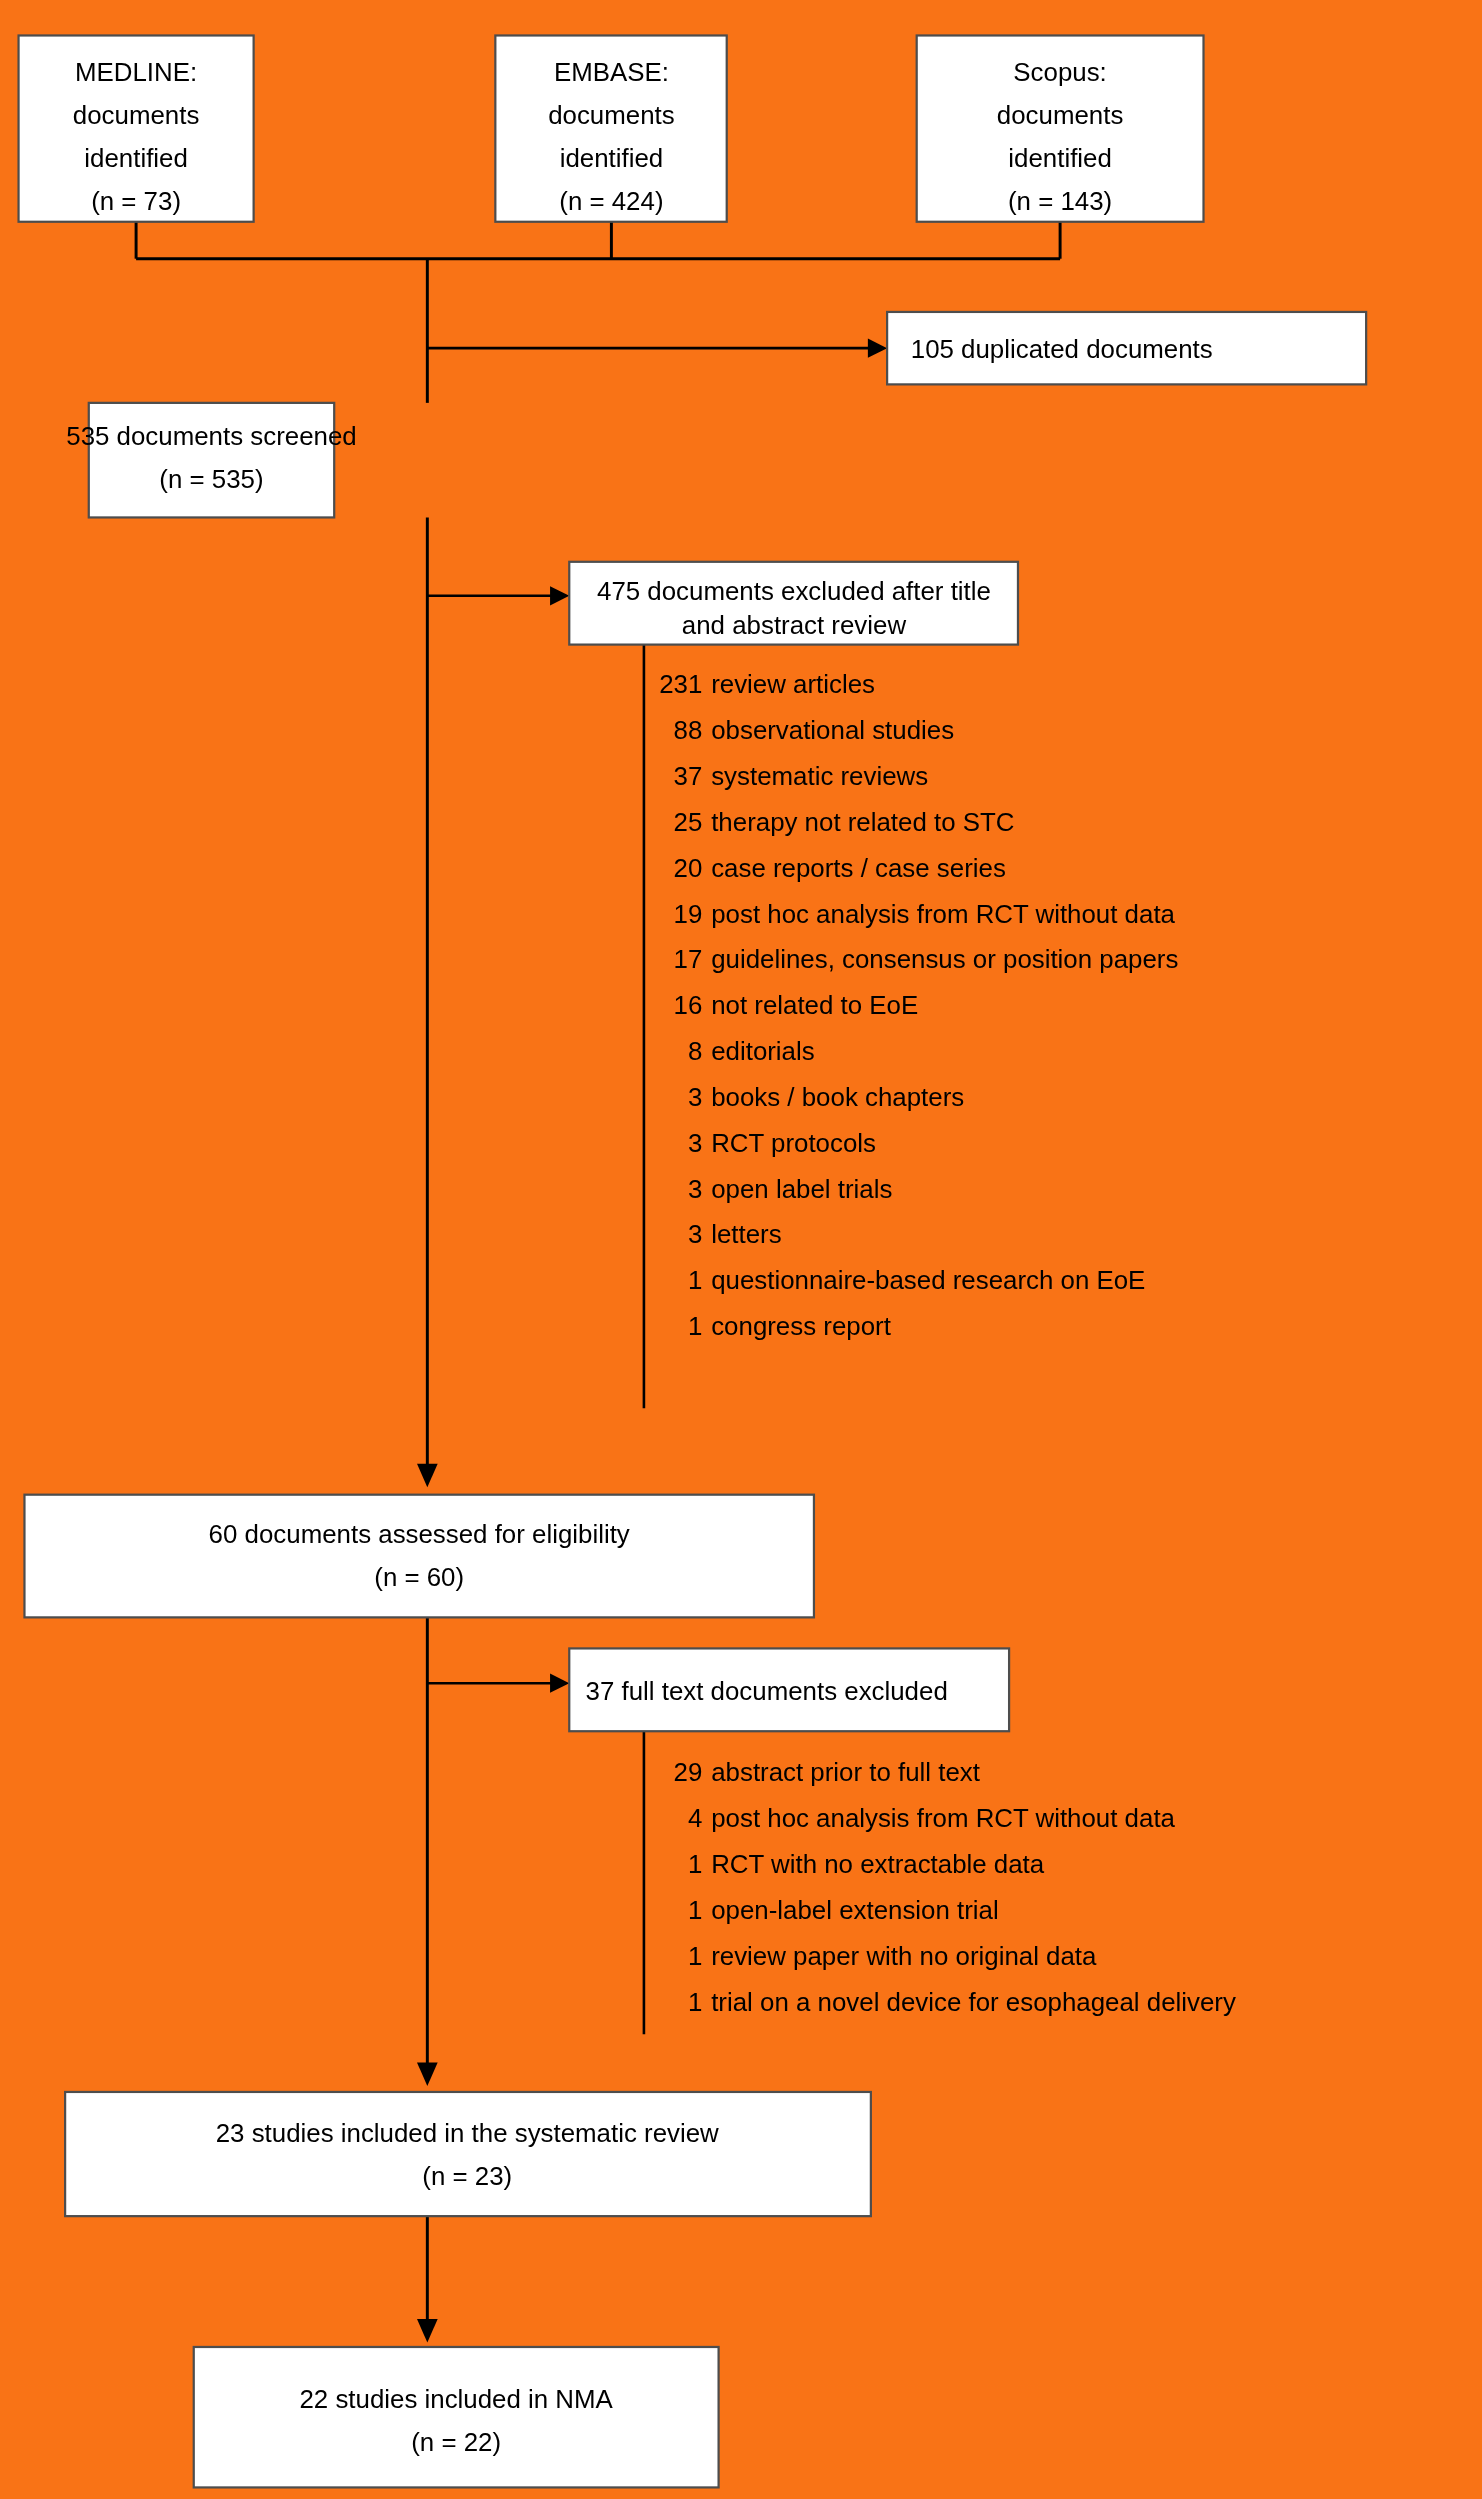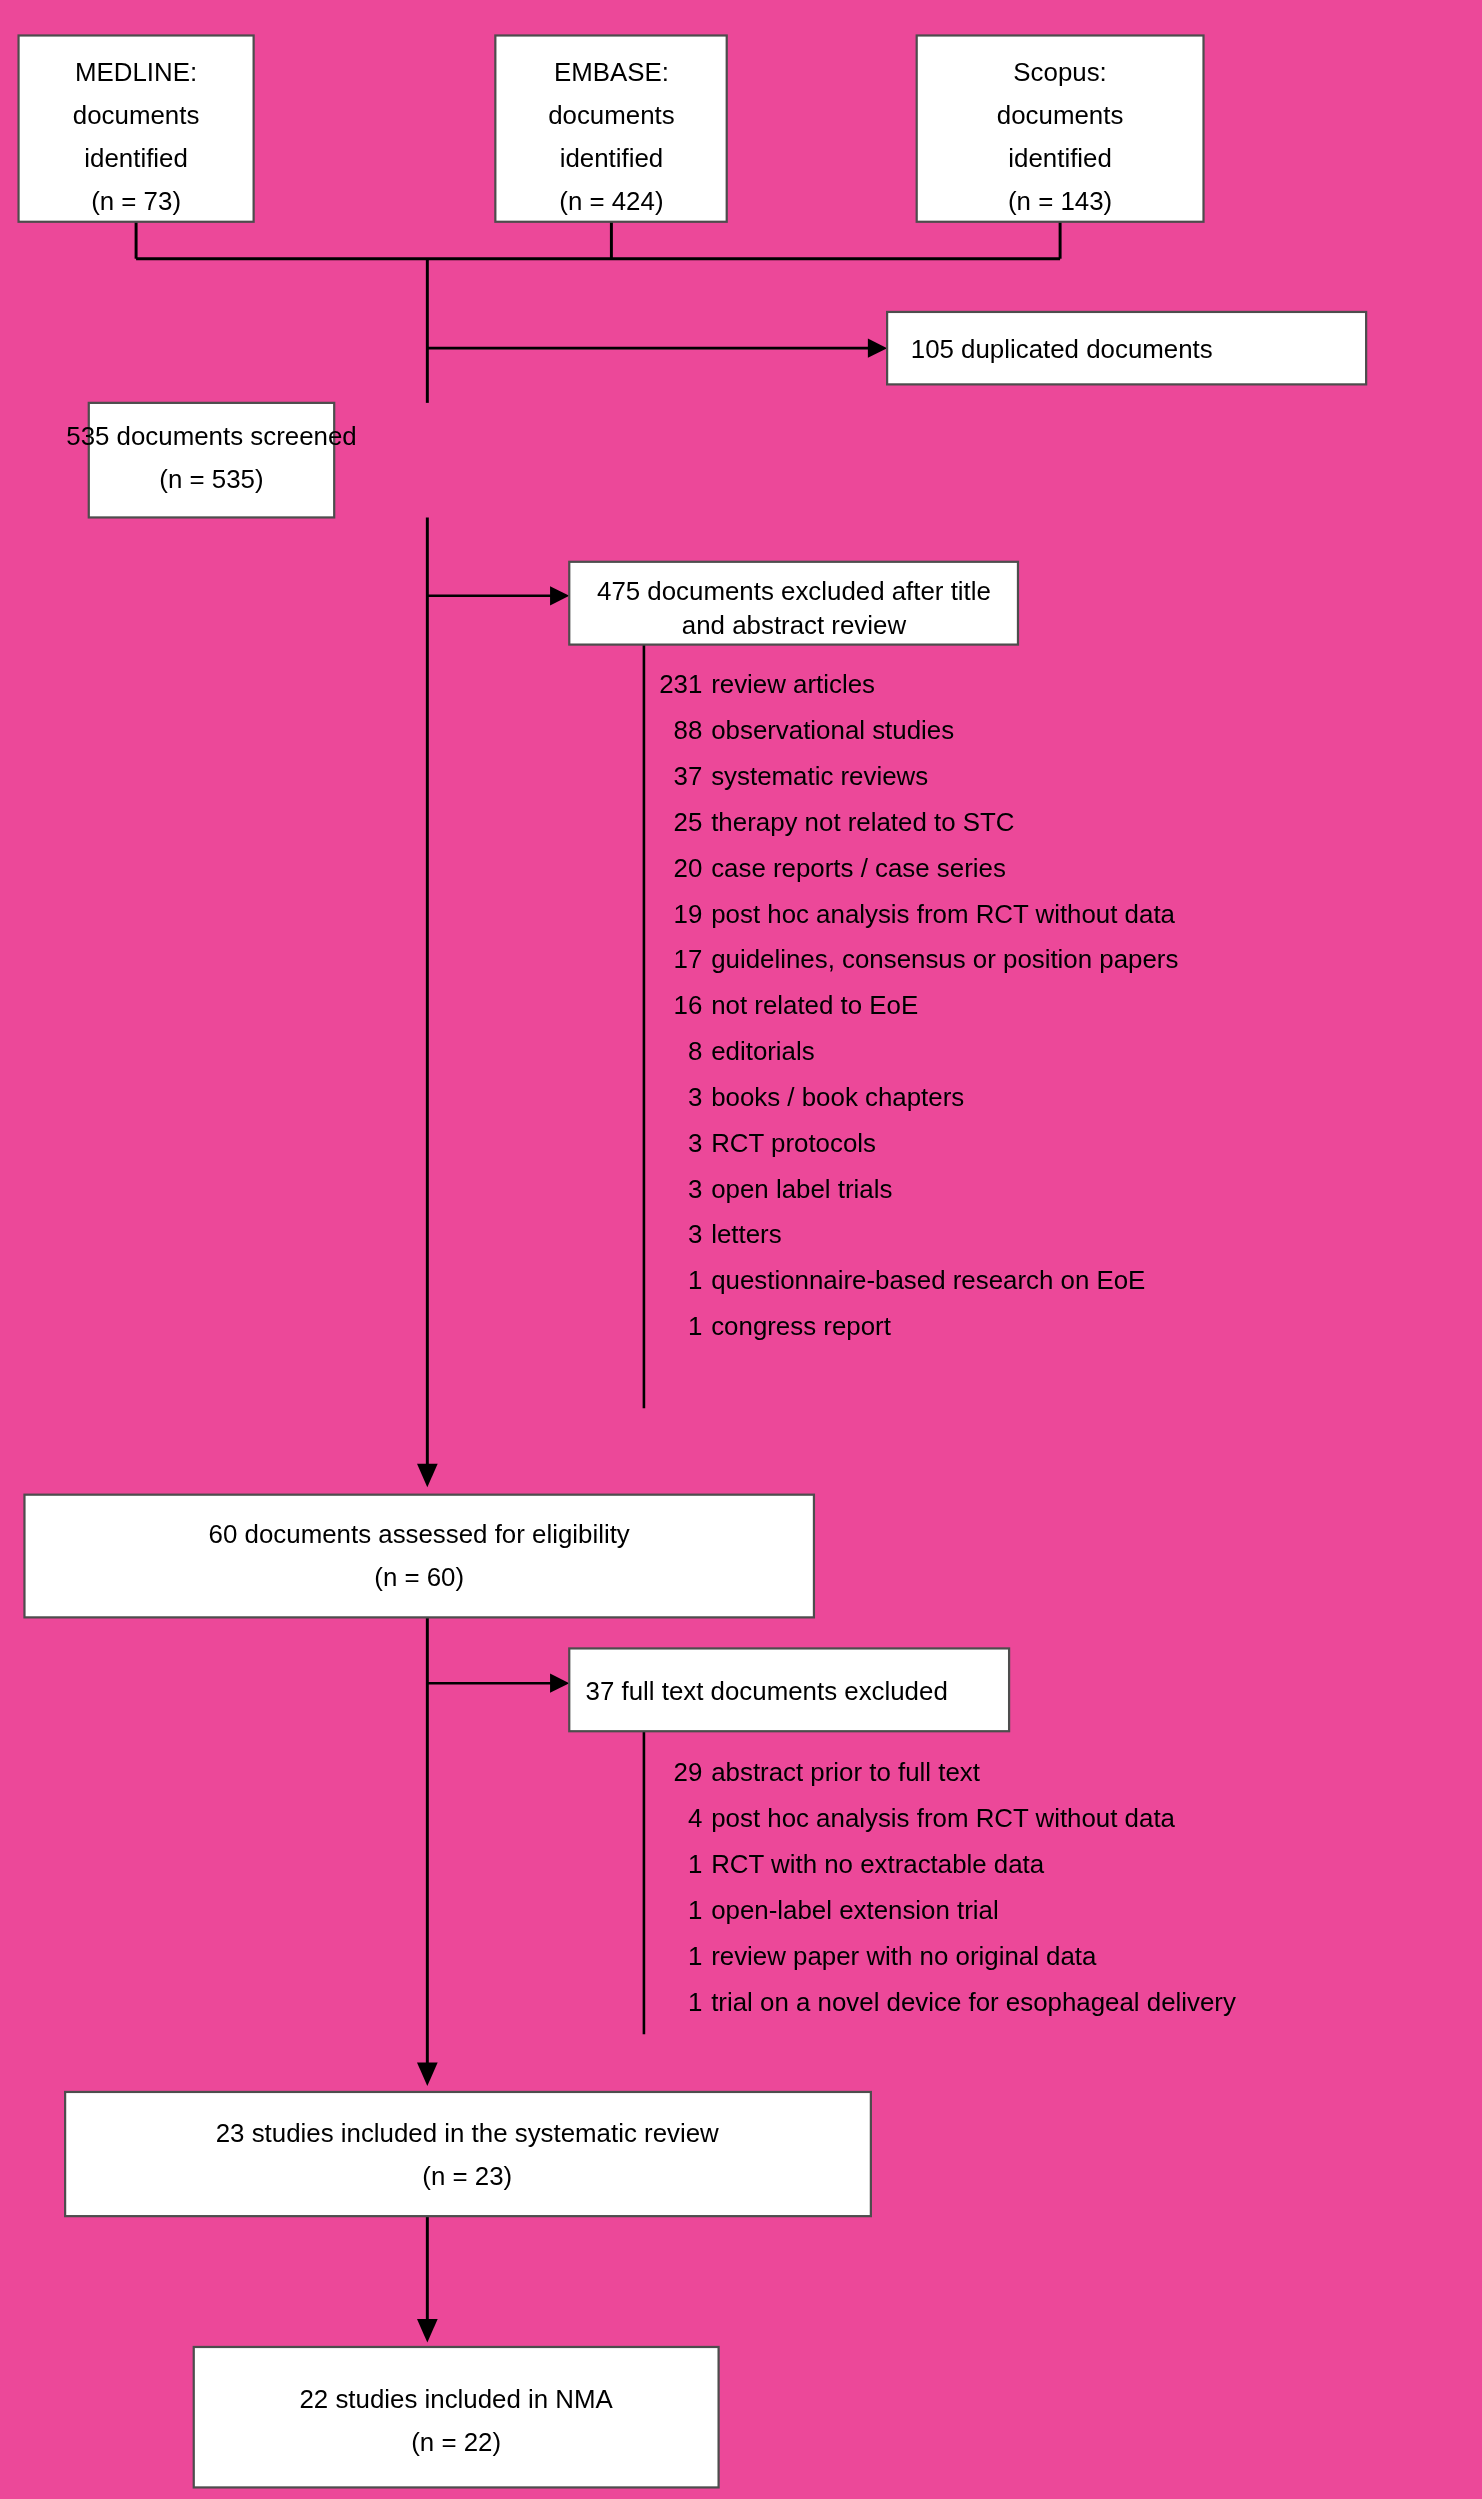--- a/index.html
+++ b/index.html
@@ -9,21 +9,21 @@
     background: #ffffff;
   }
   body {
     font-family: "Liberation Sans", sans-serif;
     color: #000000;
   }
   #diagram-root {
     position: relative;
     width: 1483px;
     height: 2500px;
-    background: #ec4899;
+    background: #f97316;
     overflow: hidden;
   }
   svg.flow-canvas {
     position: absolute;
     top: 0;
     left: 0;
     width: 1483px;
     height: 2500px;
     display: block;
   }

